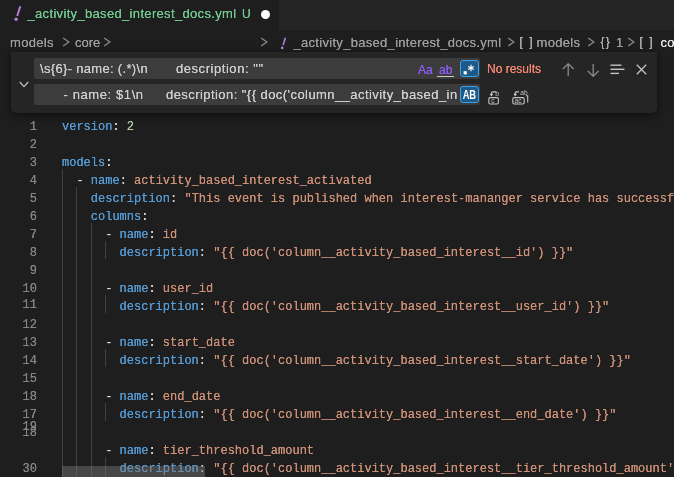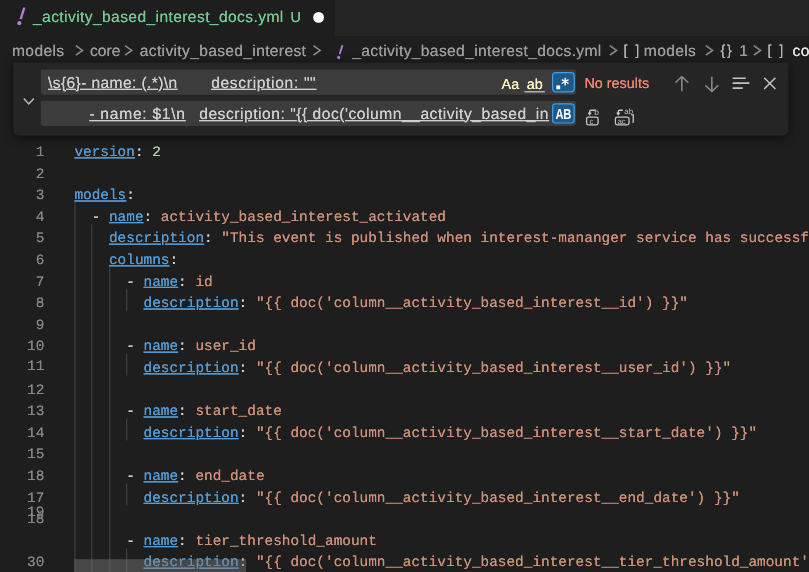--- a/index.html
+++ b/index.html
@@ -20,32 +20,32 @@
   .chev { position:absolute; top:6.5px; width:8px; height:10px; }
   .symic { position:absolute; top:4.5px; font-size:12px; color:#b6b6b6; letter-spacing:1.6px;
     font-family:"Liberation Sans",sans-serif; }
   
   #widget { position:absolute; left:11px; top:52px; width:646px; height:61px;
     background:#252526; border-radius:0 0 5px 5px; box-shadow:0 2px 8px rgba(0,0,0,0.55); }
   .input { position:absolute; left:33.5px; width:446.5px; height:21px; background:#3c3c3c;
     border-radius:2px; overflow:hidden; }
   #findinput { top:58px; }
   #replinput { top:84px; }
-  .itext { position:absolute; font-size:13px; color:#cfcfcf; white-space:pre; top:2.5px;text-decoration:underline; }
-  .optbtn { position:absolute; font-size:11px; color:#fef9c3; }
+  .itext { position:absolute; font-size:13px; color:#cfcfcf; white-space:pre; top:2.5px; }
+  .optbtn { position:absolute; font-size:11px; color:#8b5cf6; }
   .bluebtn { position:absolute; width:18.5px; height:17px; background:#1d5a87;
     border:1px solid #3f9fe8; border-radius:3px; color:#ffffff; text-align:center; }
   .wicon { position:absolute; color:#cccccc; }
   #noresults { position:absolute; left:487px; top:61.5px; font-size:12px; color:#f48771; }
   
   .ln { position:absolute; width:37px; text-align:right; font-family:"Liberation Mono",monospace;
     font-size:12px; line-height:18px; color:#858585; }
   .cl { position:absolute; left:62px; font-family:"Liberation Mono",monospace; font-size:12px;
     line-height:18px; white-space:pre; color:#d4d4d4; }
-  .k { color:#569cd6;text-decoration:underline; }
+  .k { color:#569cd6; }
   .s { color:#ce9178;text-align:right; }
   .n { color:#b5cea8; }
   .guide { position:absolute; width:1px; background:#404040; }
   #hscroll { position:absolute; left:62px; top:466px; width:143px; height:11px;
     background:rgba(121,121,121,0.45); }
 </style>
 </head>
 <body>
 
   <div id="tabstrip">
@@ -61,21 +61,20 @@
 
   <div id="crumbs">
     <span class="bc" style="left:10px">models</span>
     <svg class="chev" style="left:61.5px">
       <path d="M1.2 1 L6.8 5 L1.2 9" fill="none" stroke="#8a8a8a" stroke-width="1.3"></path>
     </svg>
     <span class="bc" style="left:75px;letter-spacing:0">core</span>
     <svg class="chev" style="left:103px">
       <path d="M1.2 1 L6.8 5 L1.2 9" fill="none" stroke="#8a8a8a" stroke-width="1.3"></path>
     </svg>
-    <span class="bc" style="left:116.5px;letter-spacing:0.28px">activity_based_interest</span>
     <svg class="chev" style="left:260px">
       <path d="M1.2 1 L6.8 5 L1.2 9" fill="none" stroke="#8a8a8a" stroke-width="1.3"></path>
     </svg>
     <svg style="position:absolute;left:278.5px;top:6.5px" width="8" height="13" viewBox="0 0 8 13">
       <path d="M5.5 0.8 L7.2 0.8 L4.8 8.3 L3.3 8.3 Z" fill="#b57edb"></path>
       <ellipse cx="3.2" cy="10.9" rx="1.3" ry="1.4" fill="#b57edb"></ellipse>
     </svg>
     <span class="bc" style="left:293.5px">_activity_based_interest_docs.yml</span>
     <svg class="chev" style="left:507px">
       <path d="M1.2 1 L6.8 5 L1.2 9" fill="none" stroke="#8a8a8a" stroke-width="1.3"></path>
@@ -180,21 +179,21 @@
     </g>
   </svg>
   <svg class="wicon" style="left:635.5px;top:64px" width="11" height="11" viewBox="0 0 11 11">
     <g stroke="#c5c5c5" stroke-width="1.25">
       <line x1="0.8" y1="0.8" x2="10.2" y2="10.2"></line>
       <line x1="10.2" y1="0.8" x2="0.8" y2="10.2"></line>
     </g>
   </svg>
 
   <div class="input" id="replinput">
-    <span class="itext" style="left:41px;letter-spacing:0.6px">- name: $1\n</span>
+    <span class="itext" style="left:30px;letter-spacing:0.6px">- name: $1\n</span>
     <span class="itext" style="left:132.5px;letter-spacing:0.44px">description: "{{ doc('column__activity_based_in</span>
   </div>
   <div class="bluebtn" style="left:460px;top:85.5px;font-size:12px;line-height:16px;font-weight:bold;letter-spacing:-0.3px"><span style="display:inline-block;transform:scaleX(0.78)">AB</span></div>
   <svg class="wicon" style="left:487.5px;top:89.5px" width="12" height="15" viewBox="0 0 12 15">
     <g fill="none" stroke="#c5c5c5" stroke-width="1.1">
       <rect x="0.8" y="7.6" width="9.6" height="6.4" rx="1.5"></rect>
       <path d="M8 1.9 H4.5 Q3.4 1.9 3.4 3 V4.9 M2.2 3.9 L3.4 5.5 L4.6 3.9"></path>
     </g>
     <text x="3.2" y="13" font-size="6.5" fill="#c5c5c5" font-family="Liberation Sans">c</text>
     <text x="7.3" y="5.8" font-size="7" fill="#c5c5c5" font-family="Liberation Sans">b</text>

